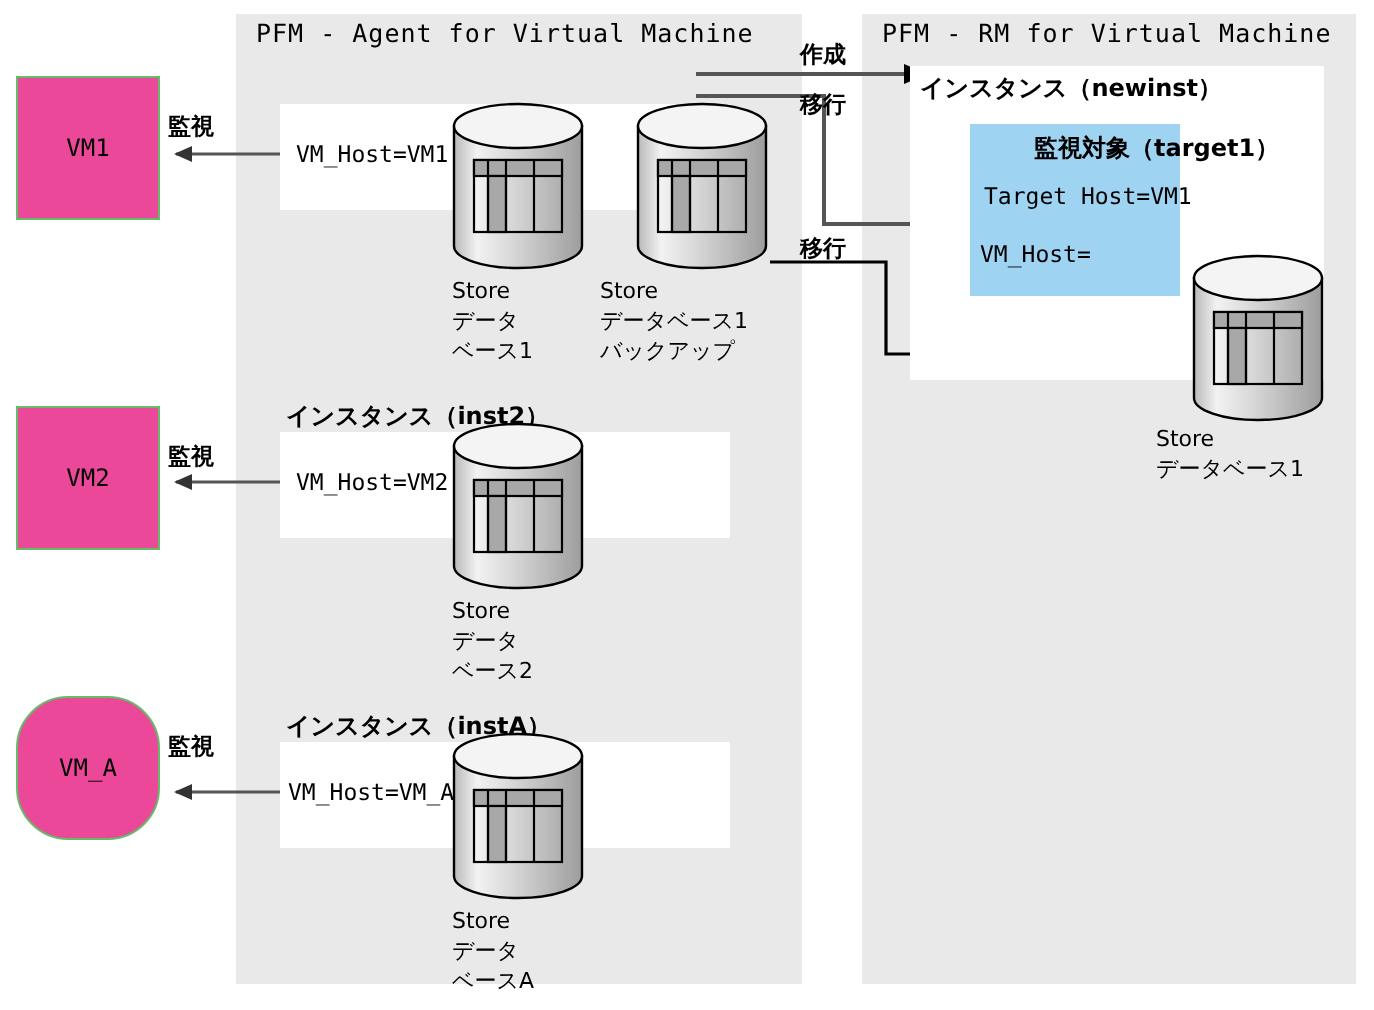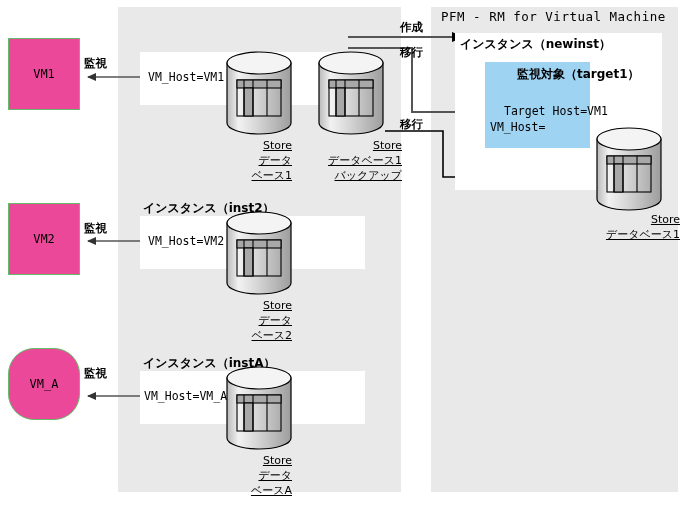--- a/index.html
+++ b/index.html
@@ -33,35 +33,36 @@
 
   
   #target-box{position:absolute;left:485px;top:62px;width:105px;height:86px;background:#9fd3f2;}
 
   
   .txt{position:absolute;white-space:nowrap;color:#000;}
   .mono{font-family:"DejaVu Sans Mono","Liberation Mono",monospace;}
   .jp{font-family:"DejaVu Sans","Liberation Sans",sans-serif;font-weight:bold;}
   .inst-label{font-size:12px;font-weight:bold;}
   .field{font-size:11.5px;}
-  .cyl-label{font-size:11px;text-align:right;line-height:15px;white-space:pre;text-decoration:underline;}
+  .cyl-label{font-size:11px;text-align:left;line-height:15px;white-space:pre;}
   .arrow-label{font-size:11.5px;font-weight:bold;text-align:center;}
 
   
   .cyl{position:absolute;}
   svg{display:block;overflow:visible;}
 </style>
 </head>
 <body>
 
 <div class="stage">
 
   <div class="panel" id="panel-agent"></div>
   <div class="panel" id="panel-rm"></div>
 
+  <div class="panel-title" style="left:128px;top:9px;">PFM - Agent for Virtual Machine</div>
   <div class="panel-title" style="left:441px;top:9px;">PFM - RM for Virtual Machine</div>
 
   <div class="vmbox" id="vm1">
     <span>VM1</span>
   </div>
   <div class="vmbox" id="vm2">
     <span>VM2</span>
   </div>
   <div class="vmbox" id="vma">
     <span>VM_A</span>
@@ -183,21 +184,21 @@
 
   <div class="txt jp arrow-label" style="left:400px;top:20px;">作成</div>
   <div class="txt jp arrow-label" style="left:400px;top:45px;">移行</div>
   <div class="txt jp arrow-label" style="left:400px;top:117px;">移行</div>
 
   <div class="whitebox" id="newinst-box"></div>
   <div class="txt jp inst-label" style="left:460px;top:36px;">インスタンス（newinst）</div>
 
   <div id="target-box"></div>
   <div class="txt jp inst-label" style="left:489px;top:66px;margin-left:28px;">監視対象（target1）</div>
-  <div class="txt mono field" style="left:492px;top:104px;margin-left:12px;">Target Host=VM1</div>
+  <div class="txt mono field" style="left:492px;top:91px;">Target Host=VM1</div>
   <div class="txt mono field" style="left:490px;top:120px;">VM_Host=</div>
 
   <div class="cyl" style="left:596px;top:128px;">
     <svg width="66" height="82" viewBox="0 0 66 82">
       <path d="M1,11 L1,71 A32,11 0 0 0 65,71 L65,11 Z" fill="url(#cg)" stroke="#000" stroke-width="1.2"></path>
       <ellipse cx="33" cy="11" rx="32" ry="11" fill="#f4f4f4" stroke="#000" stroke-width="1.2"></ellipse>
       <rect x="11" y="28" width="44" height="36" fill="none" stroke="#000" stroke-width="1.1"></rect>
       <rect x="11" y="28" width="44" height="8" fill="#a8a8a8" stroke="#000" stroke-width="1.1"></rect>
       <rect x="18" y="36" width="9" height="28" fill="#a8a8a8" stroke="#000" stroke-width="1.1"></rect>
       <line x1="18" y1="28" x2="18" y2="64" stroke="#000" stroke-width="1.1"></line>

